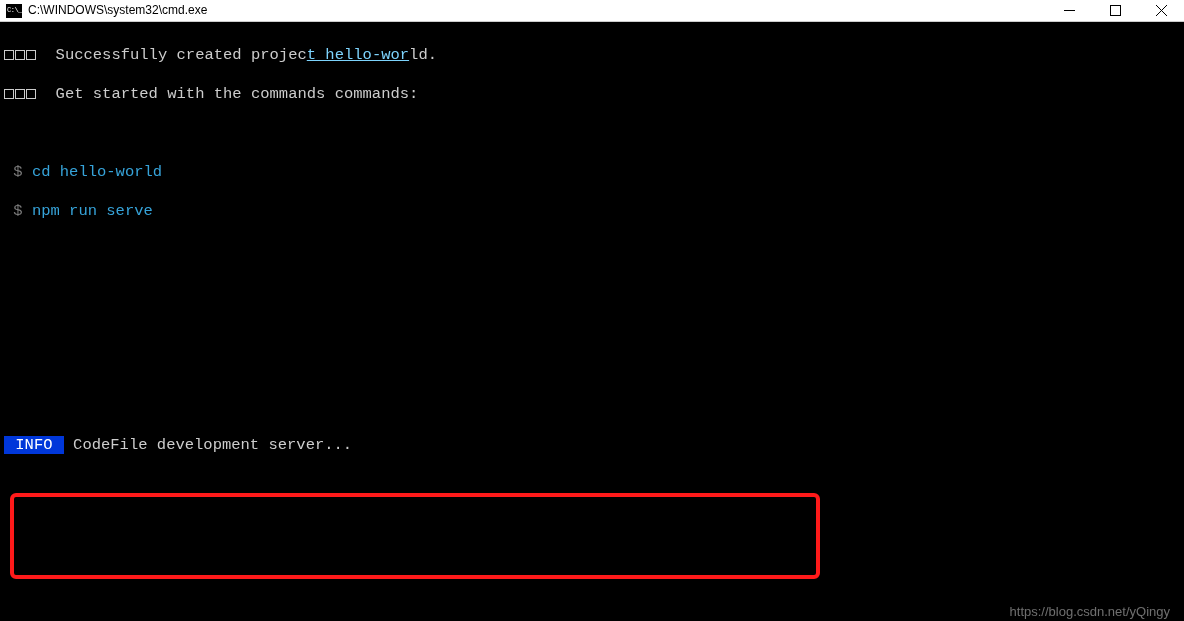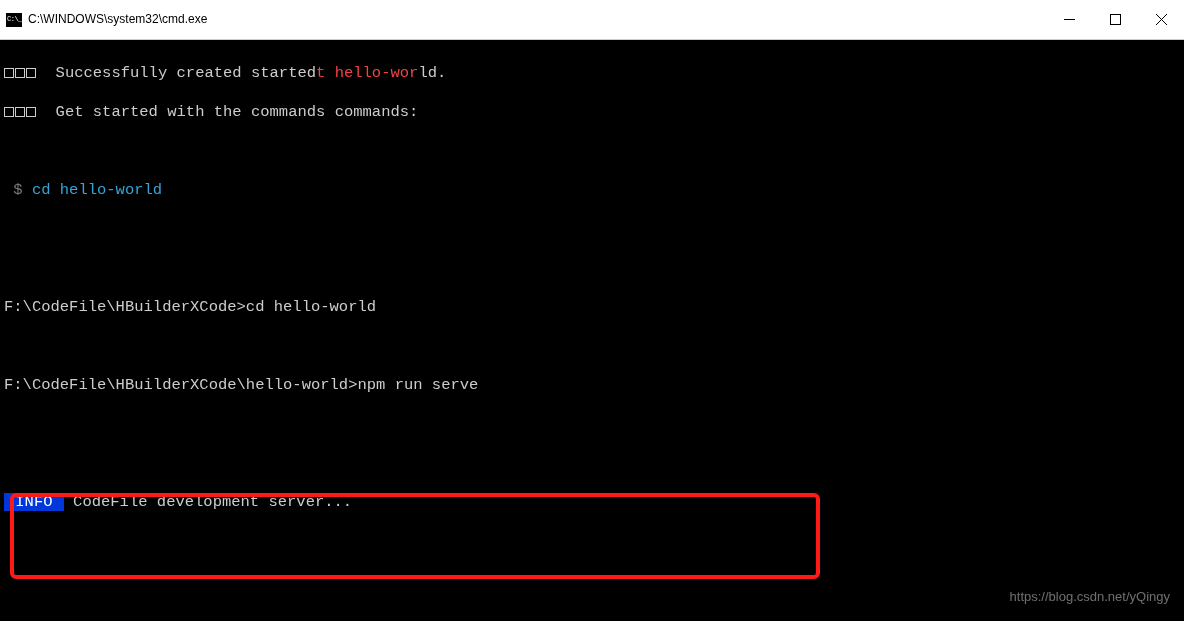--- a/index.html
+++ b/index.html
@@ -7,21 +7,21 @@
     width: 1184px;
     height: 621px;
     background: #000;
     font-family: "Consolas", "Courier New", monospace;
     font-size: 15.5px;
     line-height: 19.5px;
     overflow: hidden;
     position: relative;
   }
   .titlebar {
-    height: 40px;
+    height: 22px;
     background: #fff;
     display: flex;
     align-items: center;
     justify-content: space-between;
     padding: 0 0 0 6px;
     border-bottom: 1px solid #ccc;
   }
   .title-left { display: flex; align-items: center; gap: 6px; }
   .app-icon {
     width: 16px; height: 14px;
@@ -49,34 +49,34 @@
     font-size: 13px;
     color: #000;
   }
   .win-btn svg { width: 11px; height: 11px; stroke: #000; stroke-width: 1; fill: none; }
   .terminal {
     padding: 4px 4px;
     color: #ccc;
     white-space: pre;
     position: relative;
   }
-  .yellow { color: #ef4444; }
+  .yellow { color: #7dd3fc; text-decoration: underline; }
   .cyan { color: #36a3d9; margin-top: 28px; }
   .grey { color: #7a7a7a; }
   .bg-blue { background: #0037da; color: #fff; padding: 0 2px; }
   .red-box {
     position: absolute;
     border: 4px solid #ff1a1a;
     border-radius: 6px;
     pointer-events: none;
   }
   .watermark {
     position: absolute;
     right: 14px;
-    bottom: 15px;
+    bottom: 0;
     color: rgba(200,200,200,0.55);
     font-family: "Segoe UI", sans-serif;
     font-size: 13px;
   }
   .checkbox {
     display: inline-block;
     width: 10px; height: 10px;
     border: 1px solid #ccc;
     margin-right: 1px;
     vertical-align: baseline;
@@ -105,29 +105,28 @@
     <div class="win-btn">
       <svg viewBox="0 0 11 11">
           <line x1="0" y1="0" x2="11" y2="11"></line>
           <line x1="11" y1="0" x2="0" y2="11"></line>
         </svg>
     </div>
   </div>
 </div>
 
 <div class="terminal">
-<div><span class="checkbox"></span><span class="checkbox"></span><span class="checkbox"></span>  <span>Successfully created started</span><span class="yellow">t hello-wor</span><span>ld.</span></div>
+<div><span class="checkbox"></span><span class="checkbox"></span><span class="checkbox"></span>  <span>Successfully created projec</span><span class="yellow">t hello-wor</span><span>ld.</span></div>
 <div><span class="checkbox"></span><span class="checkbox"></span><span class="checkbox"></span>  <span>Get started with the commands commands:</span></div>
 <div>&nbsp;</div>
 <div><span class="grey"> $ </span><span class="cyan">cd hello-world</span></div>
+<div><span class="grey"> $ </span><span class="cyan">npm run serve</span></div>
 <div>&nbsp;</div>
 <div>&nbsp;</div>
-<div><span>F:\CodeFile\HBuilderXCode&gt;cd hello-world</span></div>
 <div>&nbsp;</div>
-<div><span>F:\CodeFile\HBuilderXCode\hello-world&gt;npm run serve</span></div>
 <div>&nbsp;</div>
 <div>&nbsp;</div>
 <div><span class="bg-blue"> INFO </span><span> CodeFile development server...</span></div>
 
 
 
 
 
 
 

